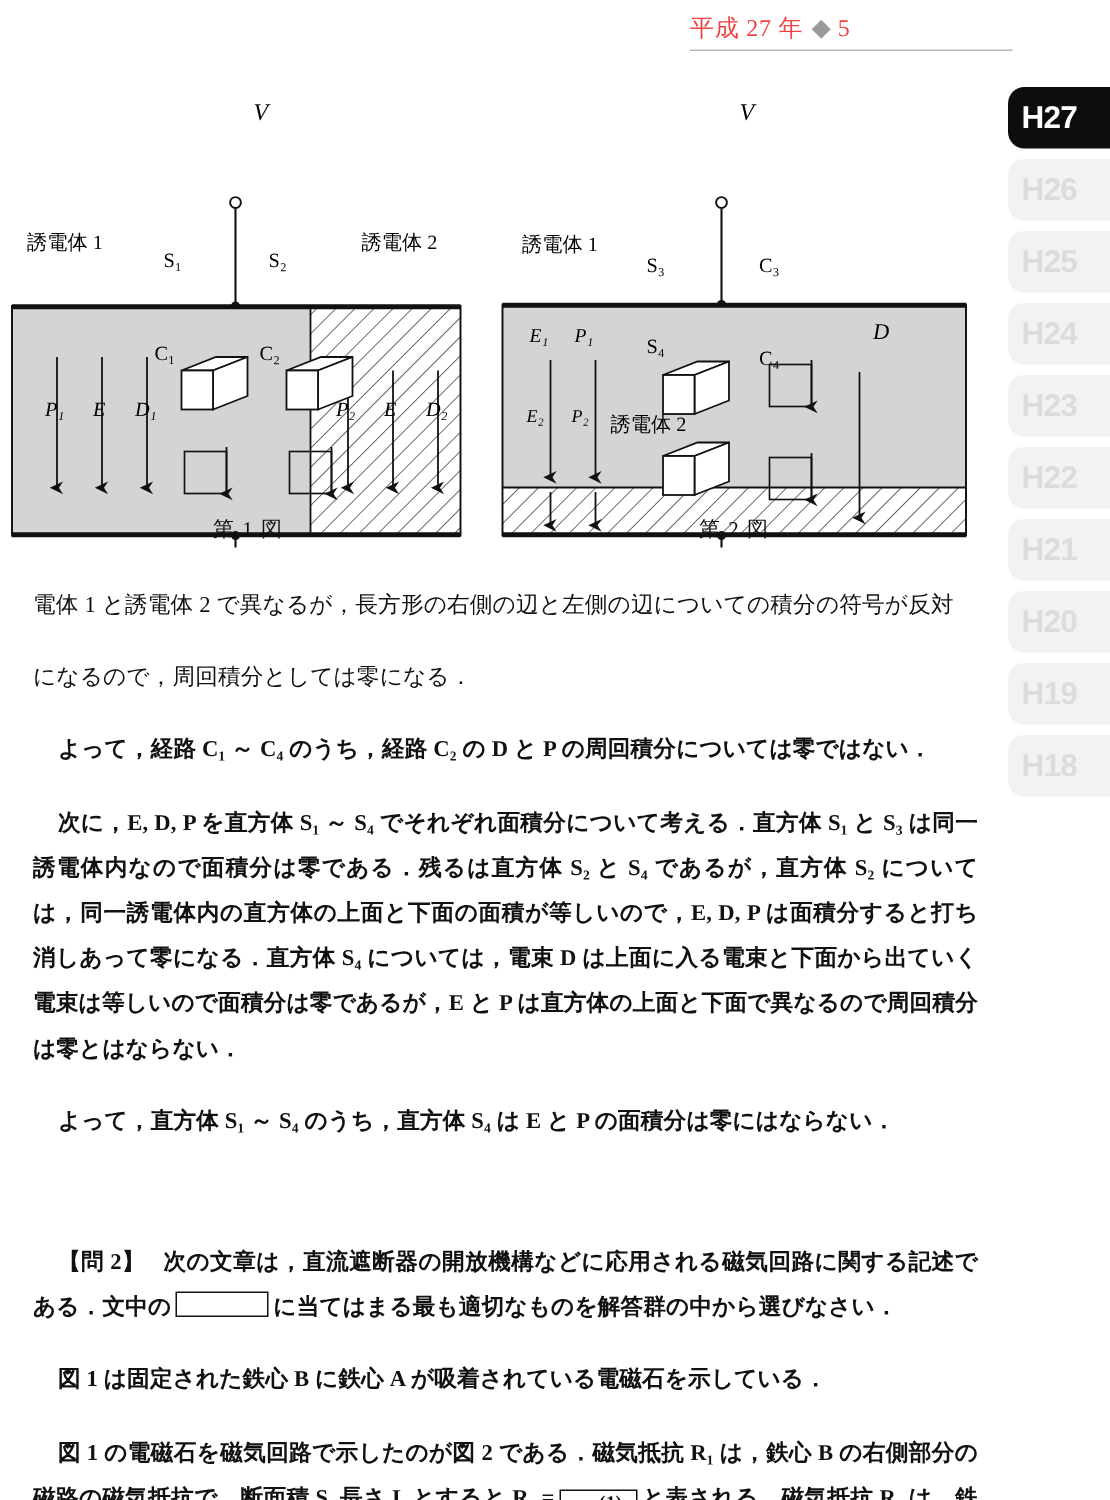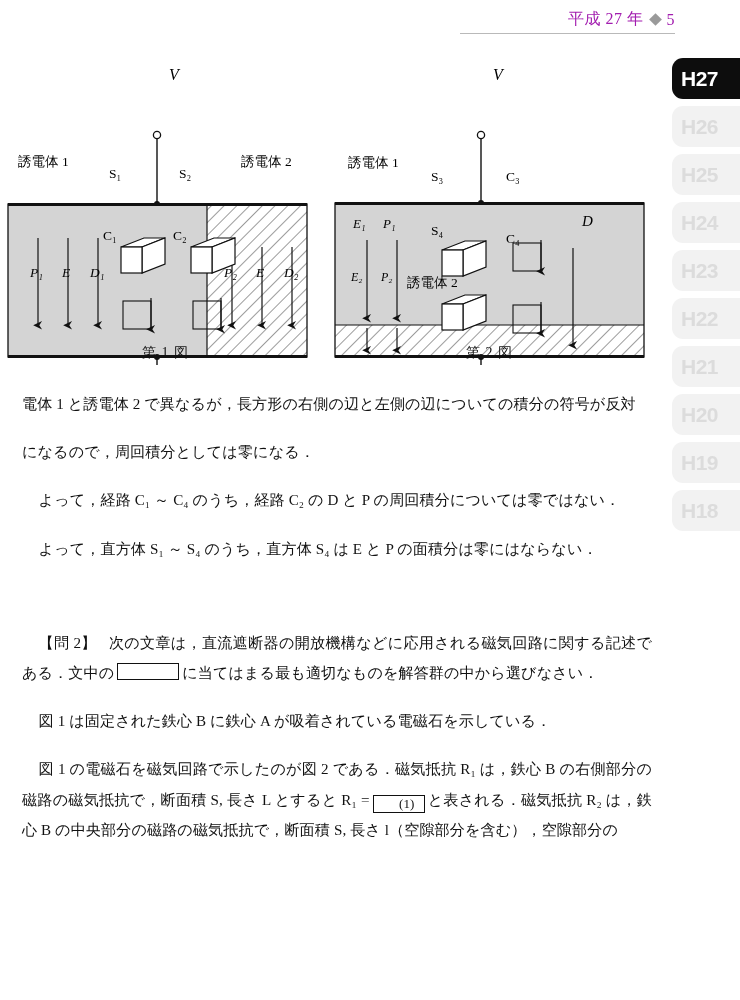--- a/index.html
+++ b/index.html
@@ -18,23 +18,23 @@
   
   .page-header {
     position: absolute;
     top: 6px;
     left: 460px;
     width: 215px;
     height: 28px;
     border-bottom: 1.5px solid #b9b9b9;
     display: flex;
     align-items: center;
-    justify-content: flex-end;
+    justify-content: flex-start;
     gap: 5px;
-    color: #a21caf;
+    color: #ef4444;
     font-size: 16px;
     letter-spacing: 0.5px;
   }
   .page-header .diamond {
     display: inline-block;
     width: 9px; height: 9px;
     background: #9a9a9a;
     transform: rotate(45deg);
     margin: 0 2px;
   }
@@ -83,21 +83,21 @@
     position: absolute;
     top: 371px;
     left: 4px;
     width: 666px;
     font-size: 15.1px;
     line-height: 30.2px;
     letter-spacing: 0.1px;
     color: #111;
   }
   .body-text p { margin: 18px; text-align: justify; text-justify: inter-character; }
-  .body-text p.indent { text-indent: 1.1em; }
+  .body-text p.indent { text-indent: 1.1em; font-weight: bold; }
   .gap-block { height: 28px; }
   .blank-box {
     display: inline-block;
     width: 62px;
     height: 17px;
     border: 1.4px solid #111;
     vertical-align: -2px;
     margin: 0 3px;
   }
   .blank-box-num {
@@ -303,20 +303,21 @@
 
   <div class="fig-caption" style="left:130px; top:284px;">第 1 図</div>
   <div class="fig-caption" style="left:454px; top:284px;">第 2 図</div>
 </div>
 
 <div class="body-text">
 
   <p>電体 1 と誘電体 2 で異なるが，長方形の右側の辺と左側の辺についての積分の符号が反対</p>
   <p>になるので，周回積分としては零になる．</p>
   <p class="indent">よって，経路 C₁ ～ C₄ のうち，経路 C₂ の D と P の周回積分については零ではない．</p>
+  <p class="indent">次に，E, D, P を直方体 S₁ ～ S₄ でそれぞれ面積分について考える．直方体 S₁ と S₃ は同一誘電体内なので面積分は零である．残るは直方体 S₂ と S₄ であるが，直方体 S₂ については，同一誘電体内の直方体の上面と下面の面積が等しいので，E, D, P は面積分すると打ち消しあって零になる．直方体 S₄ については，電束 D は上面に入る電束と下面から出ていく電束は等しいので面積分は零であるが，E と P は直方体の上面と下面で異なるので周回積分は零とはならない．</p>
   <p class="indent">よって，直方体 S₁ ～ S₄ のうち，直方体 S₄ は E と P の面積分は零にはならない．</p>
 
   <div class="gap-block"></div>
 
   <p class="indent"><span>【問 2】</span>&nbsp;&nbsp;&nbsp;<span>次の文章は，直流遮断器の開放機構などに応用される磁気回路に関する記述である．文中の</span><span class="blank-box"></span><span>に当てはまる最も適切なものを解答群の中から選びなさい．</span></p>
 
   <p class="indent">図 1 は固定された鉄心 B に鉄心 A が吸着されている電磁石を示している．</p>
 
   <p class="indent"><span>図 1 の電磁石を磁気回路で示したのが図 2 である．磁気抵抗 R₁ は，鉄心 B の右側部分の磁路の磁気抵抗で，断面積 S, 長さ L とすると R₁ =</span><span class="blank-box-num">(1)</span><span>と表される．磁気抵抗 R₂ は，鉄心 B の中央部分の磁路の磁気抵抗で，断面積 S, 長さ l（空隙部分を含む），空隙部分の</span></p>
 </div>

